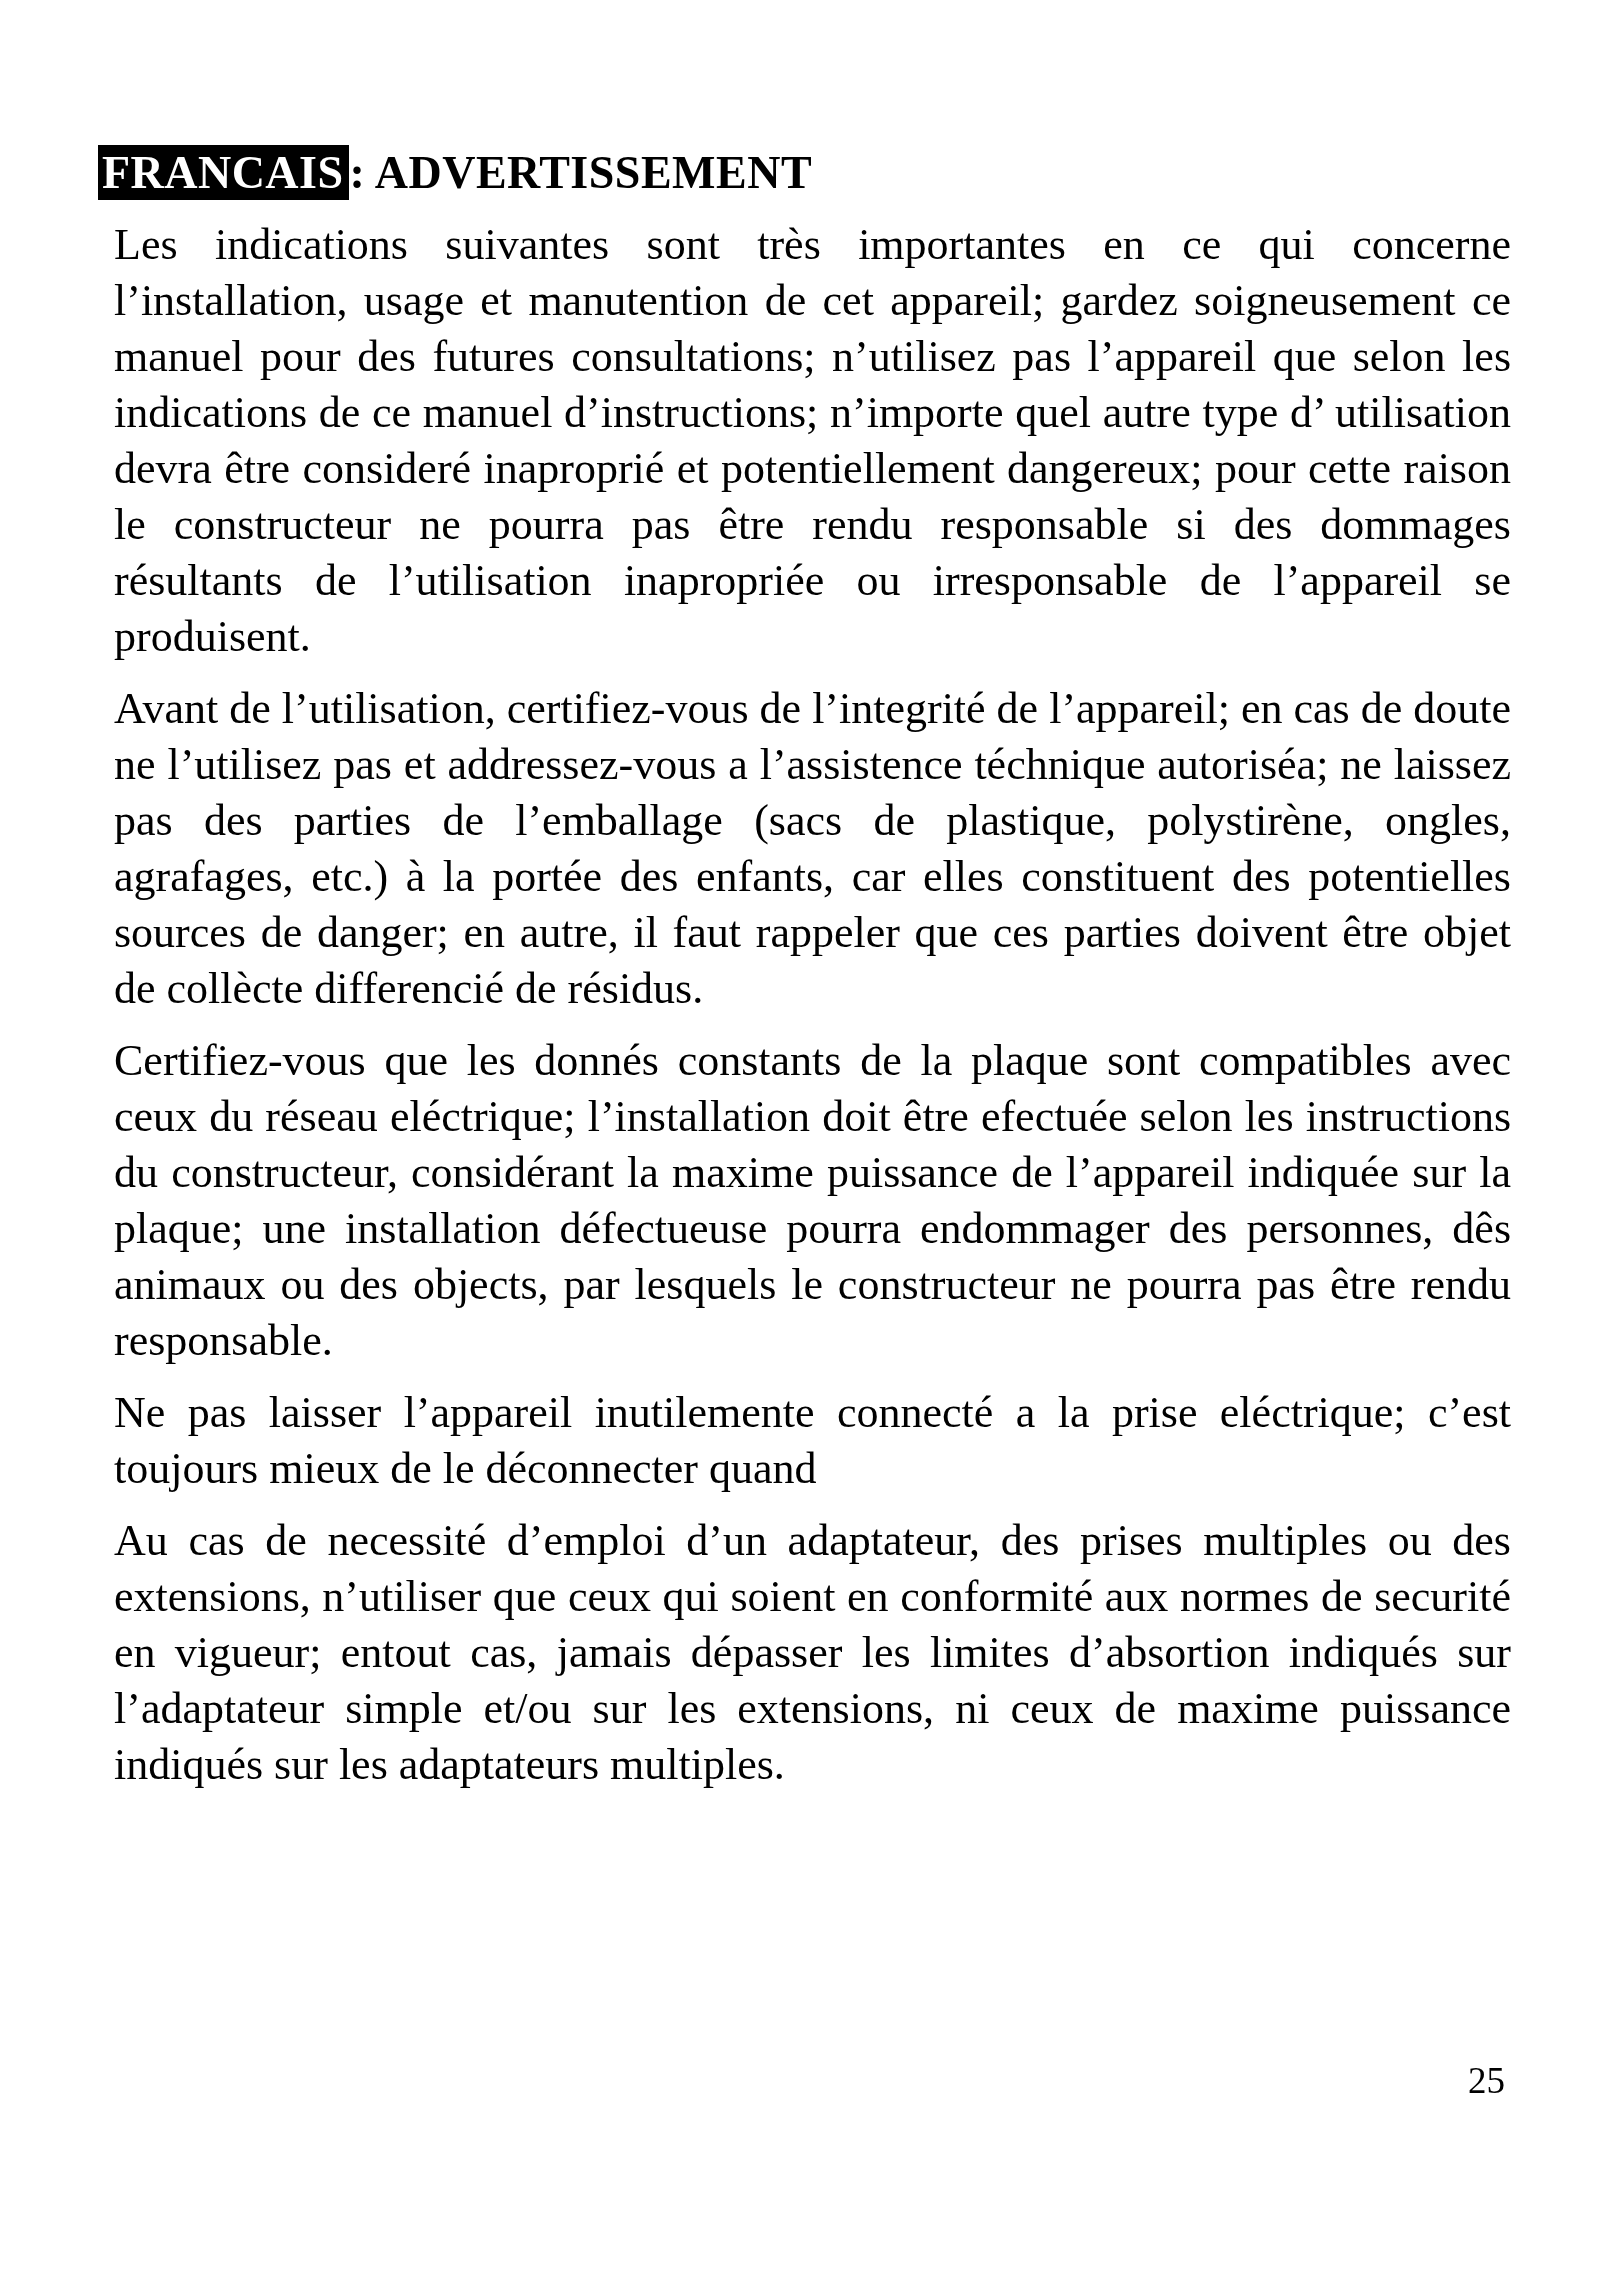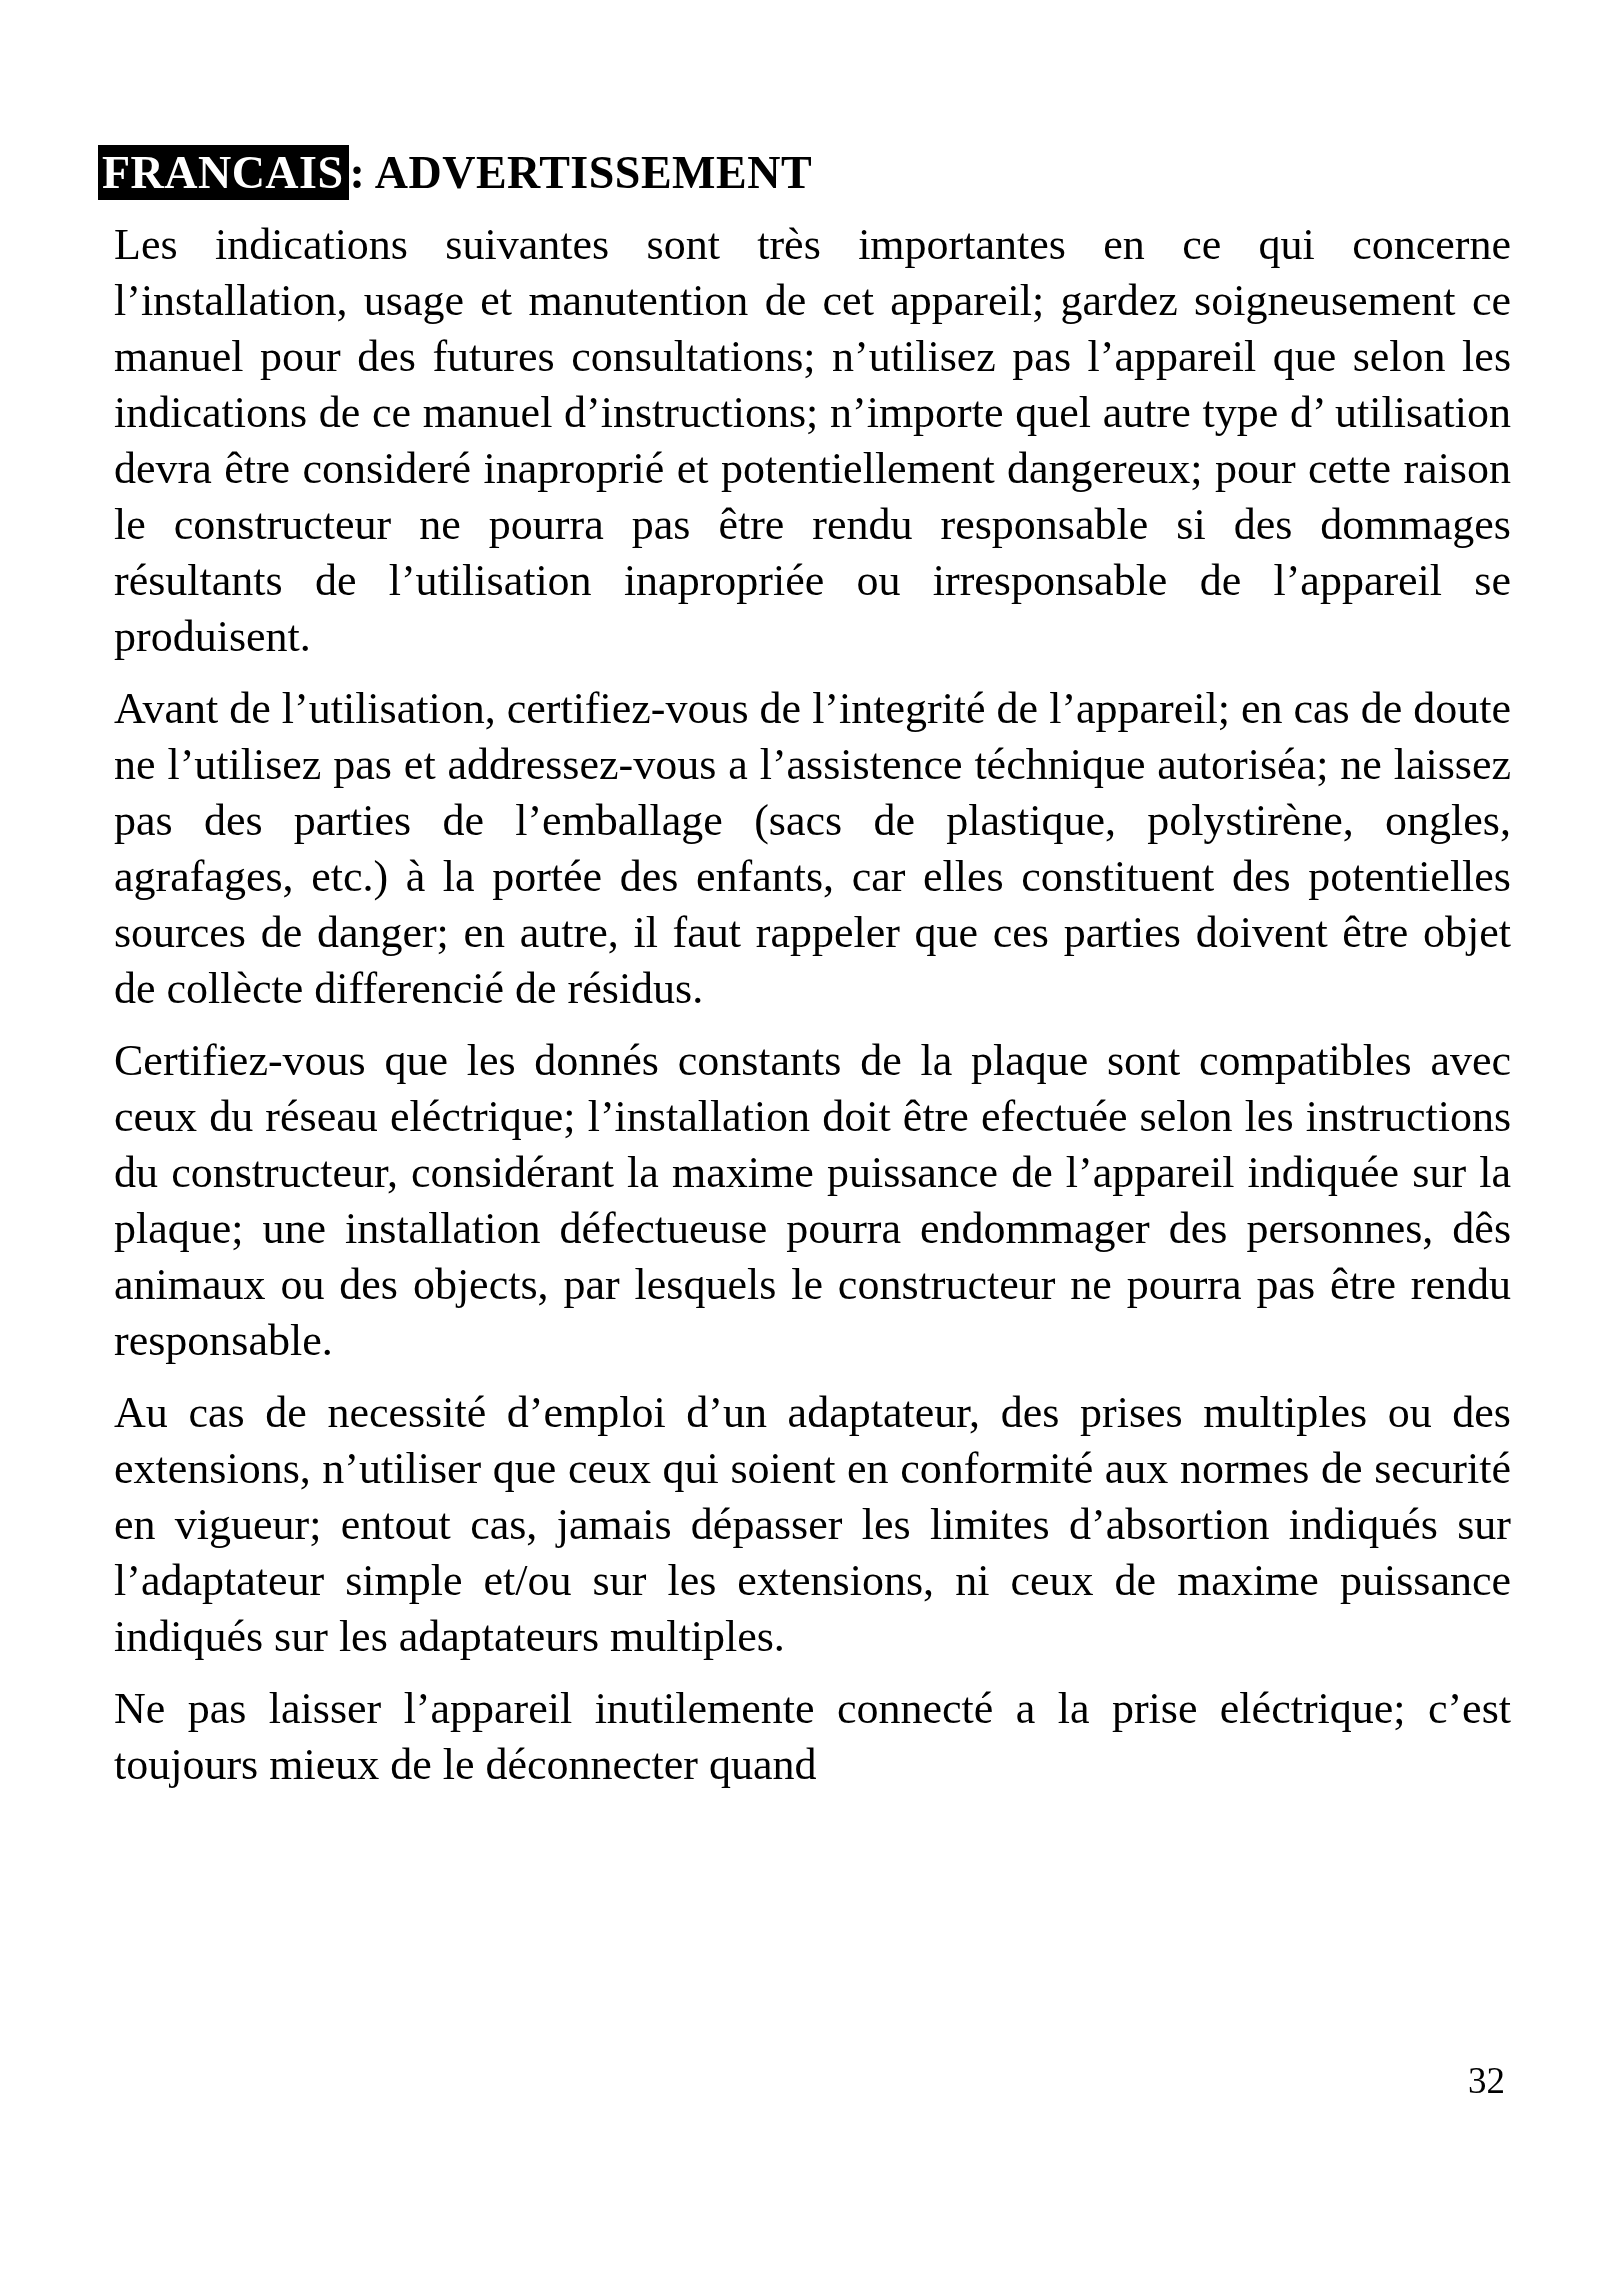--- a/index.html
+++ b/index.html
@@ -53,18 +53,18 @@
 </style>
 </head>
 <body>
 
 <div class="page">
   <div class="content">
     <h1 class="heading"><span class="inverted">FRANCAIS</span><span>: ADVERTISSEMENT</span></h1>
     <p>Les indications suivantes sont très importantes en ce qui concerne l’installation, usage et manutention de cet appareil; gardez soigneusement ce manuel pour des futures consultations; n’utilisez pas l’appareil que selon les indications de ce manuel d’instructions; n’importe quel autre type d’ utilisation devra être consideré inaproprié et potentiellement dangereux; pour cette raison le constructeur ne pourra pas être rendu responsable si des dommages résultants de l’utilisation inapropriée ou irresponsable de l’appareil se produisent.</p>
     <p>Avant de l’utilisation, certifiez-vous de l’integrité de l’appareil; en cas de doute ne l’utilisez pas et addressez-vous a l’assistence téchnique autoriséa; ne laissez pas des parties de l’emballage (sacs de plastique, polystirène, ongles, agrafages, etc.) à la portée des enfants, car elles constituent des potentielles sources de danger; en autre, il faut rappeler que ces parties doivent être objet de collècte differencié de résidus.</p>
     <p>Certifiez-vous que les donnés constants de la plaque sont compatibles avec ceux du réseau eléctrique; l’installation doit être efectuée selon les instructions du constructeur, considérant la maxime puissance de l’appareil indiquée sur la plaque; une installation défectueuse pourra endommager des personnes, dês animaux ou des objects, par lesquels le constructeur ne pourra pas être rendu responsable.</p>
+    <p>Ne pas laisser l’appareil inutilemente connecté a la prise eléctrique; c’est toujours mieux de le déconnecter quand</p>
     <p>Au cas de necessité d’emploi d’un adaptateur, des prises multiples ou des extensions, n’utiliser que ceux qui soient en conformité aux normes de securité en vigueur; entout cas, jamais dépasser les limites d’absortion indiqués sur l’adaptateur simple et/ou sur les extensions, ni ceux de maxime puissance indiqués sur les adaptateurs multiples.</p>
-    <p>Ne pas laisser l’appareil inutilemente connecté a la prise eléctrique; c’est toujours mieux de le déconnecter quand</p>
   </div>
-  <div class="page-number">32</div>
+  <div class="page-number">25</div>
 </div>
 
 
 </body></html>

